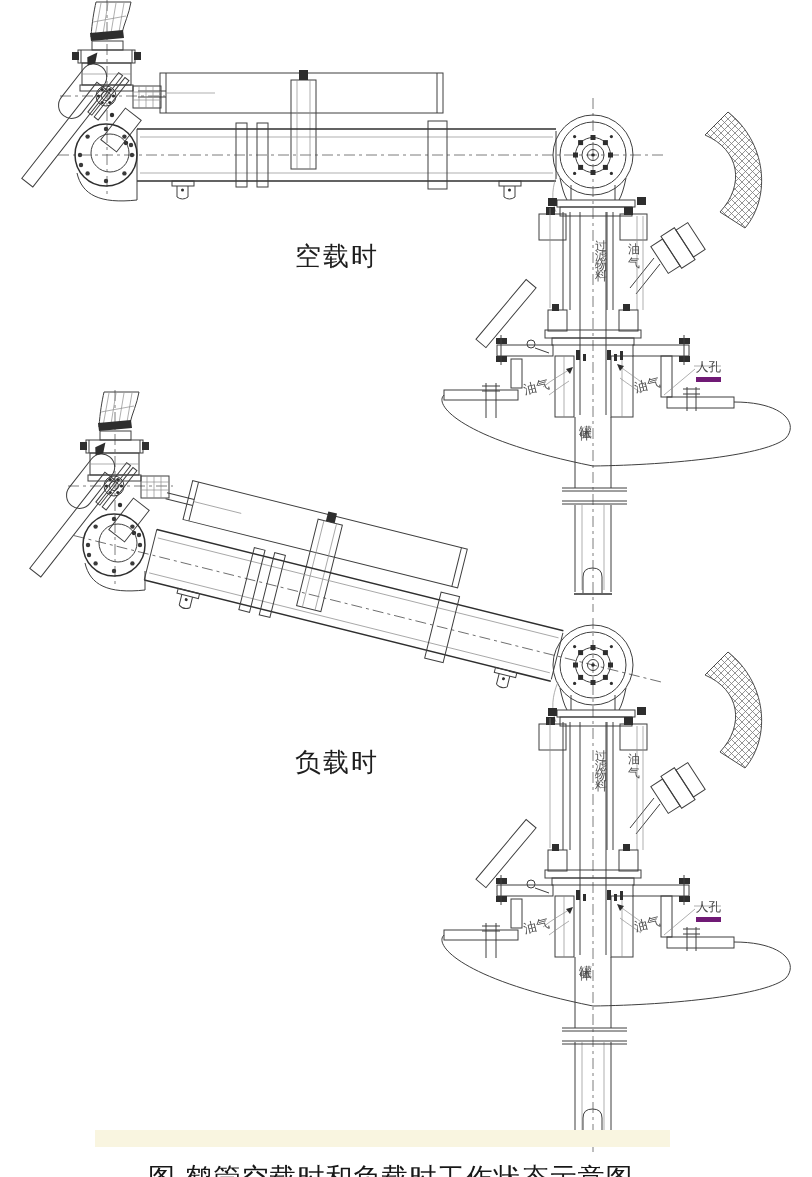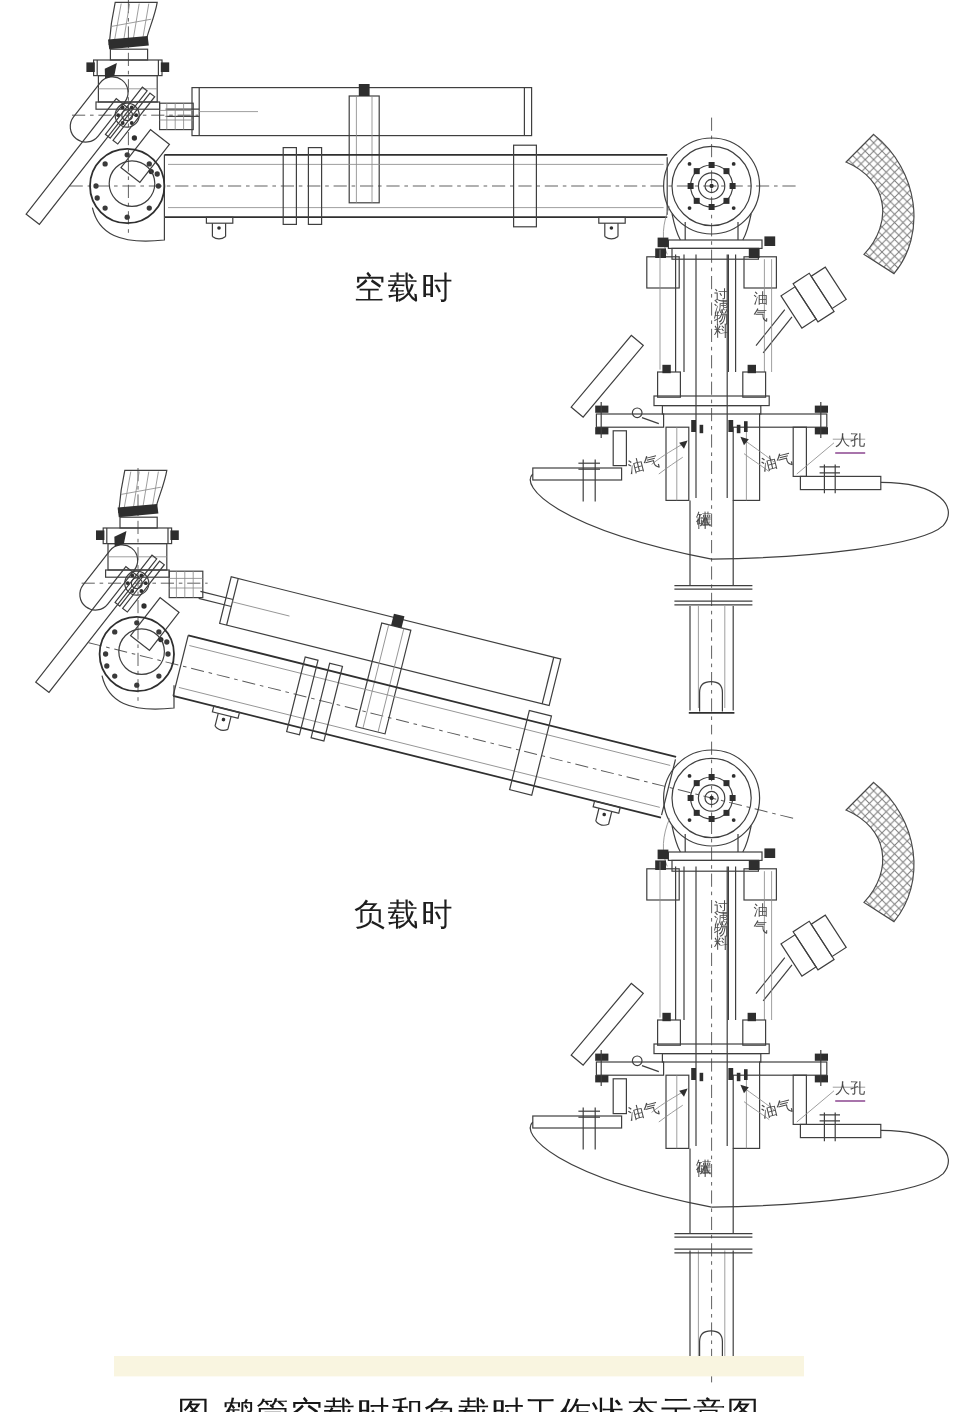--- a/index.html
+++ b/index.html
@@ -9,21 +9,21 @@
   .s{stroke:#3f3f3f;fill:none;stroke-width:1;}
   .s2{stroke:#2f2f2f;fill:none;stroke-width:1.5;}
   .thin{stroke:#8c8c8c;fill:none;stroke-width:.7;}
   .df{fill:#2e2e2e;stroke:none;}
   .dash{stroke:#5a5a5a;fill:none;stroke-width:.8;stroke-dasharray:11 4 3 4;}
   .lbl{position:absolute;color:#2b2b2b;white-space:nowrap;}
   .state{font-size:26px;letter-spacing:2px;color:#1e1e1e;}
   .small{font-size:12px;color:#4a4a4a;}
   .vtext{writing-mode:vertical-rl;text-orientation:upright;}
   .slant{transform:rotate(-14deg);transform-origin:left bottom;}
-  .underl{border-bottom:1px solid #701a75;padding-bottom:1px;}
+  .underl{border-bottom:5px solid #701a75;padding-bottom:1px;}
   #cap-band{position:absolute;left:95px;top:1130px;width:575px;height:17px;background:#f9f5e0;}
   #caption{position:absolute;left:148px;top:1160px;font-size:27px;letter-spacing:1px;color:#171717;}
 </style>
 </head>
 <body>
 
 <div id="page">
 
 <svg width="812" height="1177" viewBox="0 0 812 1177">
   <defs>
@@ -277,21 +277,21 @@
       <path class="s" d="M580 722 V870 M606 722 V870"></path>
       <use href="#plateAsm" transform="translate(593,885)"></use>
       <path class="s" d="M575 957 V1028 M611 957 V1028 M575 1042 V1133 M611 1042 V1133"></path>
       <path class="thin" d="M582 1042 V1131 M604 1042 V1131"></path>
       <use href="#breakSym" transform="translate(593,1028)"></use>
       <use href="#tubeBottomSym" transform="translate(593,1135)"></use>
     </g>
   </g>
 </svg>
 
-<div class="lbl state" style="left:295px;top:222px;">空载时</div>
+<div class="lbl state" style="left:295px;top:239px;">空载时</div>
 <div class="lbl state" style="left:295px;top:745px;text-align:center;">负载时</div>
 
 <div class="lbl small vtext" style="left:592px;top:230px;font-size:12px;letter-spacing:10px;">过滤物料</div>
 <div class="lbl small vtext" style="left:625px;top:233px;font-size:12px;letter-spacing:14px;">油气</div>
 <div class="lbl small vtext" style="left:592px;top:740px;font-size:12px;letter-spacing:10px;">过滤物料</div>
 <div class="lbl small vtext" style="left:625px;top:743px;font-size:12px;letter-spacing:14px;">油气</div>
 
 <div class="lbl small slant" style="left:526px;top:381px;font-size:13px;">油气</div>
 <div class="lbl small slant" style="left:637px;top:379px;font-size:13px;">油气</div>
 <div class="lbl small slant" style="left:526px;top:920px;font-size:13px;">油气</div>

